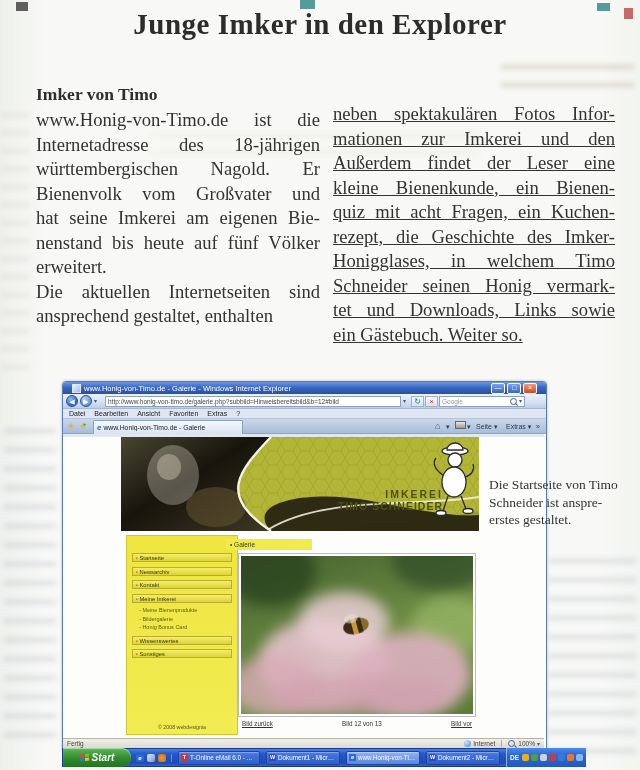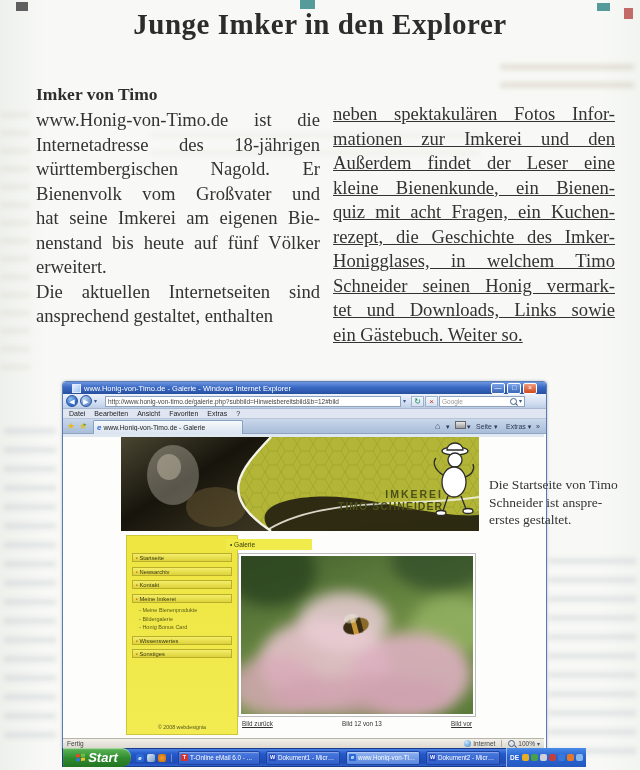--- a/index.html
+++ b/index.html
@@ -95,21 +95,21 @@
 
   .statusbar{left:0;top:356px;width:481px;height:10px;background:linear-gradient(180deg,#f2f0ea,#dcd9d0);
              border-top:1px solid #b8b4a8;box-sizing:border-box;display:flex;align-items:center;font-size:6.5px;color:#444;padding:0 4px;}
   .globe{width:7px;height:7px;border-radius:50%;background:radial-gradient(circle at 35% 30%,#cfe8ff,#3c86c8);margin-right:2px;}
   .statussep{width:1px;height:7px;background:#b0aca0;margin:0 6px;}
 
   
   .taskbar{left:62px;top:748px;width:483px;height:19px;background:linear-gradient(180deg,#4a80e4 0,#2458c8 30%,#1f4ab2 80%,#2e62d0 100%);
            border:1px solid #1a3a8a;box-sizing:border-box;font-family:"Liberation Sans",sans-serif;z-index:10;display:flex;align-items:center;}
   .startbtn{flex:0 0 auto;width:68px;height:19px;border-radius:0 9px 9px 0;background:linear-gradient(180deg,#5fb85a 0,#2f8a2e 55%,#237423 100%);
-            color:#fff;font-weight:bold;font-style:italic;font-size:13px;display:flex;align-items:center;justify-content:center;gap:3px;
+            color:#fff;font-weight:bold;font-style:italic;font-size:10px;display:flex;align-items:center;justify-content:center;gap:3px;
             box-shadow:inset 0 1px 1px rgba(255,255,255,.5);}
   .flag{display:grid;grid-template-columns:4px 4px;grid-template-rows:3px 3px;gap:1px;transform:skewY(-6deg);}
   .flag i{display:block;}
   .ql{flex:0 0 auto;display:flex;gap:3px;padding:0 5px;border-right:1px solid rgba(255,255,255,.35);}
   .qlicon{width:8px;height:8px;border-radius:2px;font-size:6px;line-height:8px;text-align:center;color:#fff;}
   .taskbtn{flex:0 0 74px;height:14px;margin-left:6px;border-radius:2px;background:linear-gradient(180deg,#4a7ae0,#2f5ec8);
            border:1px solid #1e44a0;box-shadow:inset 0 1px 1px rgba(255,255,255,.35);
            display:flex;align-items:center;padding:0 2px;box-sizing:border-box;overflow:hidden;}
   .taskbtn.first{flex:0 0 82px;}
   .taskbtn.active{background:linear-gradient(180deg,#8fb2f0,#5a86dc);}

